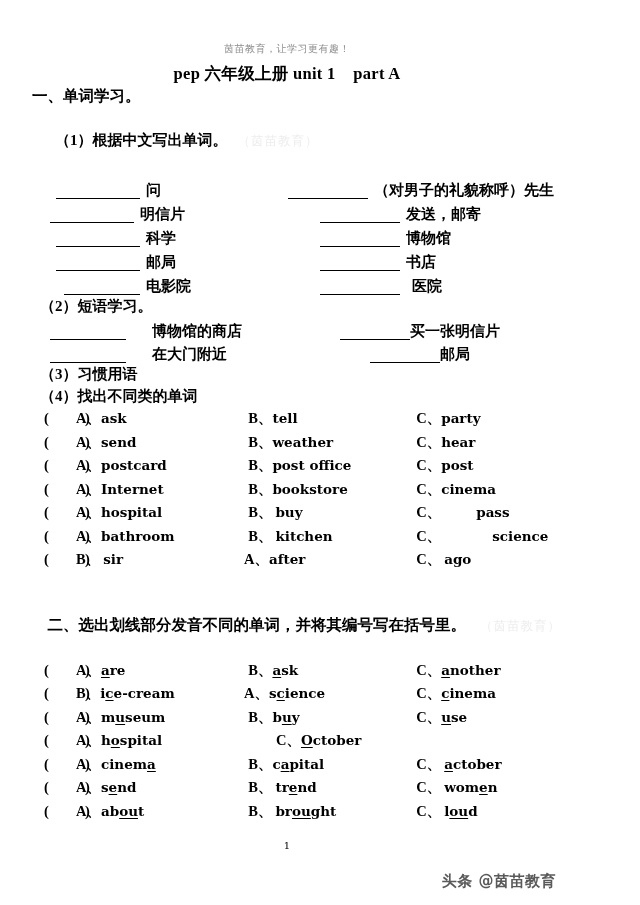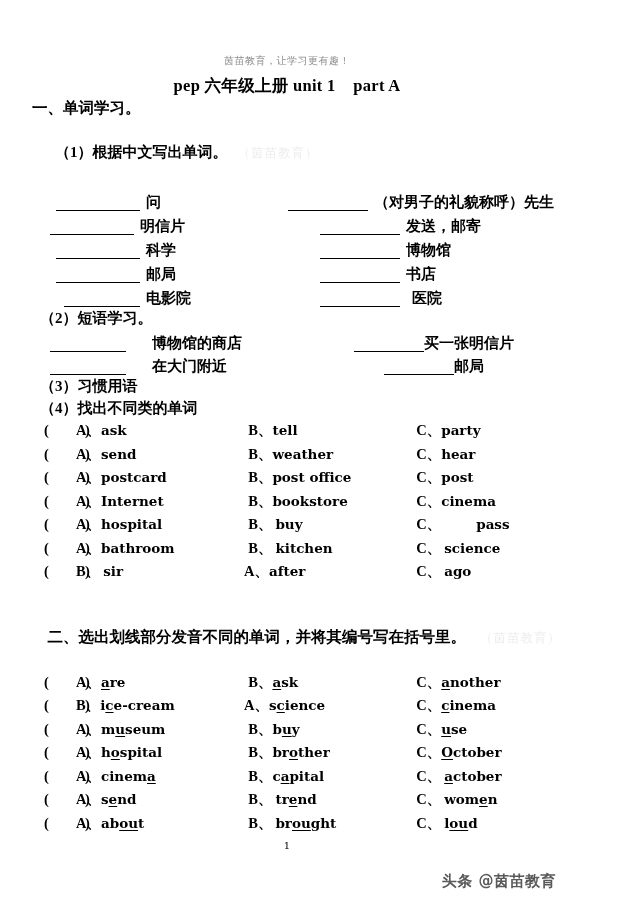--- a/index.html
+++ b/index.html
@@ -13,21 +13,21 @@
     font-family: "Liberation Serif", "DejaVu Serif", serif;
     color: #000000;
     overflow: hidden;
     position: relative;
   }
   .page {
     position: relative;
     width: 574px;
     height: 905px;
     box-sizing: border-box;
-    padding: 12px 20px;
+    padding: 0 20px;
   }
 
   
   .top-watermark {
     text-align: center;
     font-size: 10px;
     color: #8e8e8e;
     letter-spacing: 0.5px;
     padding-top: 42px;
     line-height: 14px;
@@ -96,21 +96,20 @@
     line-height: 17px;
     padding-left: 6px;
     white-space: pre;
   }
 
   
   .phrase-row {
     display: flex;
     align-items: flex-end;
     height: 23px;
-    gap: 14px;
   }
   .phrase-row .pcell { display: flex; align-items: flex-end; }
 
   
   .idiom-row {
     display: flex;
     align-items: flex-end;
     height: 24px;
   }
   .idiom-row .icell { display: flex; align-items: flex-end; }
@@ -306,21 +305,21 @@
     <div class="mc-row">
       <span class="mc-paren">(          )</span>
       <span class="mc-opt a"><span class="lbl">A、</span><span class="txt">hospital</span></span>
       <span class="mc-opt b"><span class="lbl">B、</span><span class="txt" style="padding-left:3px;">buy</span></span>
       <span class="mc-opt c"><span class="lbl">C、</span><span class="txt" style="padding-left:3px;margin-left:32px;">pass</span></span>
     </div>
     <div class="mc-row">
       <span class="mc-paren">(          )</span>
       <span class="mc-opt a"><span class="lbl">A、</span><span class="txt">bathroom</span></span>
       <span class="mc-opt b"><span class="lbl">B、</span><span class="txt" style="padding-left:3px;">kitchen</span></span>
-      <span class="mc-opt c"><span class="lbl">C、</span><span class="txt" style="padding-left:3px;">science</span></span>
+      <span class="mc-opt c"><span class="lbl">C、</span><span class="txt" style="padding-left:3px;margin-left:48px;">science</span></span>
     </div>
     <div class="mc-row">
       <span class="mc-paren">(          )</span>
       <span class="mc-opt b"><span class="lbl">B、</span><span class="txt" style="padding-left:3px;">sir</span></span>
       <span class="mc-opt a"><span class="lbl">A、</span><span class="txt">after</span></span>
       <span class="mc-opt c"><span class="lbl">C、</span><span class="txt" style="padding-left:3px;">ago</span></span>
     </div>
   </div>
 
   <div class="gap-md"></div>
@@ -344,21 +343,20 @@
     </div>
     <div class="mc-row">
       <span class="mc-paren">(          )</span>
       <span class="mc-opt a"><span class="lbl">A、</span><span class="txt"><span>m</span><span class="u">u</span><span>seum</span></span></span>
       <span class="mc-opt b"><span class="lbl">B、</span><span class="txt"><span>b</span><span class="u">u</span><span>y</span></span></span>
       <span class="mc-opt c"><span class="lbl">C、</span><span class="txt"><span></span><span class="u">u</span><span>se</span></span></span>
     </div>
     <div class="mc-row">
       <span class="mc-paren">(          )</span>
       <span class="mc-opt a"><span class="lbl">A、</span><span class="txt"><span>h</span><span class="u">o</span><span>spital</span></span></span>
-      <span class="mc-opt b"><span class="lbl">B、</span><span class="txt"><span>br</span><span class="u">o</span><span>ther</span></span></span>
       <span class="mc-opt c"><span class="lbl">C、</span><span class="txt"><span></span><span class="u">O</span><span>ctober</span></span></span>
     </div>
     <div class="mc-row">
       <span class="mc-paren">(          )</span>
       <span class="mc-opt a"><span class="lbl">A、</span><span class="txt"><span>cinem</span><span class="u">a</span><span></span></span></span>
       <span class="mc-opt b"><span class="lbl">B、</span><span class="txt"><span>c</span><span class="u">a</span><span>pital</span></span></span>
       <span class="mc-opt c"><span class="lbl">C、</span><span class="txt" style="padding-left:3px;"><span></span><span class="u">a</span><span>ctober</span></span></span>
     </div>
     <div class="mc-row">
       <span class="mc-paren">(          )</span>

